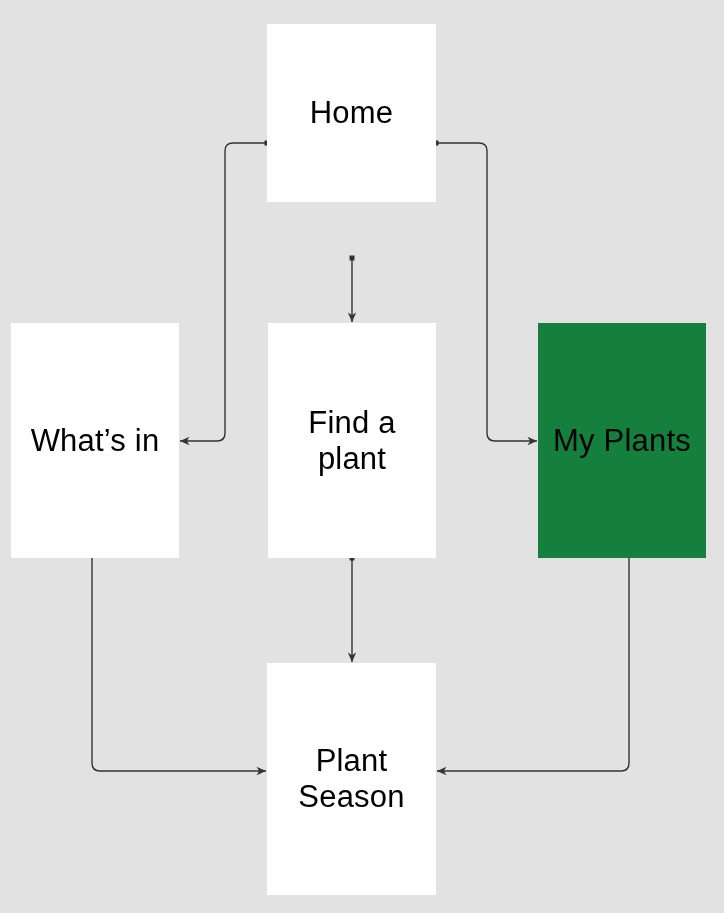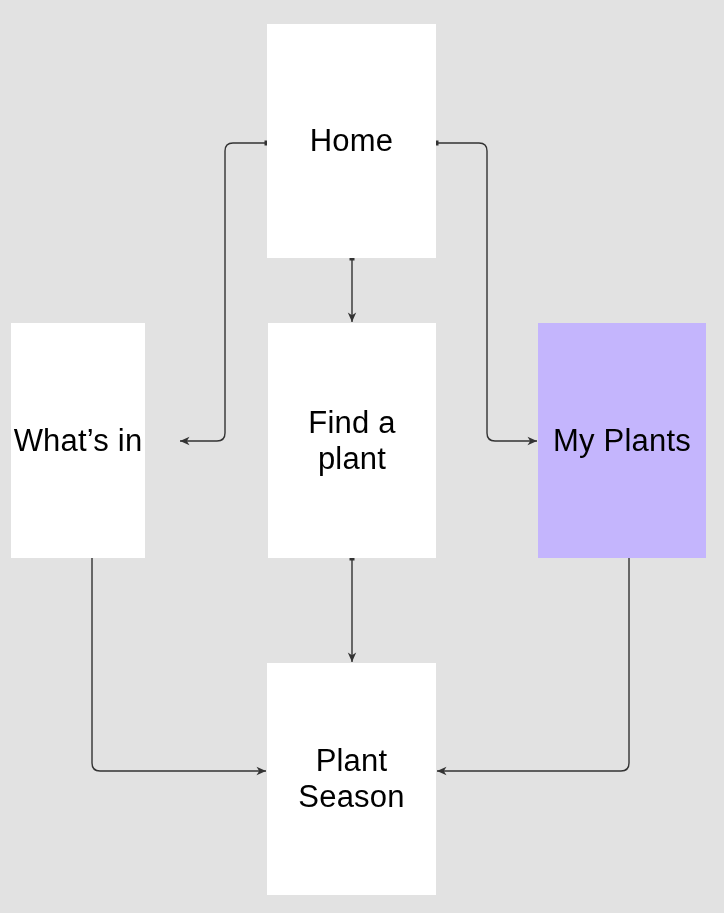--- a/index.html
+++ b/index.html
@@ -48,30 +48,30 @@
           <rect x="1" y="1" width="5" height="5" fill="#333333"></rect>
         </marker>
       </defs>
       <path d="M352,258 L352,322" fill="none" stroke="#333333" stroke-width="1.4" marker-end="url(#m-arrow)" marker-start="url(#m-square)"></path>
       <path d="M267,143 L233,143 Q225,143 225,151 L225,433 Q225,441 217,441 L180,441" fill="none" stroke="#333333" stroke-width="1.4" marker-end="url(#m-arrow)" marker-start="url(#m-square)"></path>
       <path d="M436,143 L479,143 Q487,143 487,151 L487,433 Q487,441 495,441 L537,441" fill="none" stroke="#333333" stroke-width="1.4" marker-end="url(#m-arrow)" marker-start="url(#m-square)"></path>
       <path d="M352,558 L352,662" fill="none" stroke="#333333" stroke-width="1.4" marker-end="url(#m-arrow)" marker-start="url(#m-square)"></path>
       <path d="M92,558 L92,763 Q92,771 100,771 L266,771" fill="none" stroke="#333333" stroke-width="1.4" marker-end="url(#m-arrow)"></path>
       <path d="M629,558 L629,763 Q629,771 621,771 L437,771" fill="none" stroke="#333333" stroke-width="1.4" marker-end="url(#m-arrow)"></path>
     </svg>
-    <div class="node" style="left: 267px; top: 24px; width: 169px; height: 234px; background: rgb(255, 255, 255); color: rgb(0, 0, 0);">
+    <div class="node" style="left: 267px; top: 24px; width: 169px; height: 178px; background: rgb(255, 255, 255); color: rgb(0, 0, 0);">
       <span class="node-label-line">Home</span>
     </div>
-    <div class="node" style="left: 11px; top: 323px; width: 134px; height: 235px; background: rgb(255, 255, 255); color: rgb(0, 0, 0);">
+    <div class="node" style="left: 11px; top: 323px; width: 168px; height: 235px; background: rgb(255, 255, 255); color: rgb(0, 0, 0);">
       <span class="node-label-line">What’s in</span>
     </div>
     <div class="node" style="left: 268px; top: 323px; width: 168px; height: 235px; background: rgb(255, 255, 255); color: rgb(0, 0, 0);">
       <span class="node-label-line">Find a</span>
       <span class="node-label-line">plant</span>
     </div>
-    <div class="node" style="left: 538px; top: 323px; width: 168px; height: 235px; background: #c4b5fd; color: rgb(0, 0, 0);">
+    <div class="node" style="left: 538px; top: 323px; width: 168px; height: 235px; background: #15803d; color: rgb(0, 0, 0);">
       <span class="node-label-line">My Plants</span>
     </div>
     <div class="node" style="left: 267px; top: 663px; width: 169px; height: 232px; background: rgb(255, 255, 255); color: rgb(0, 0, 0);">
       <span class="node-label-line">Plant</span>
       <span class="node-label-line">Season</span>
     </div>
   </div>
 
 </body></html>

